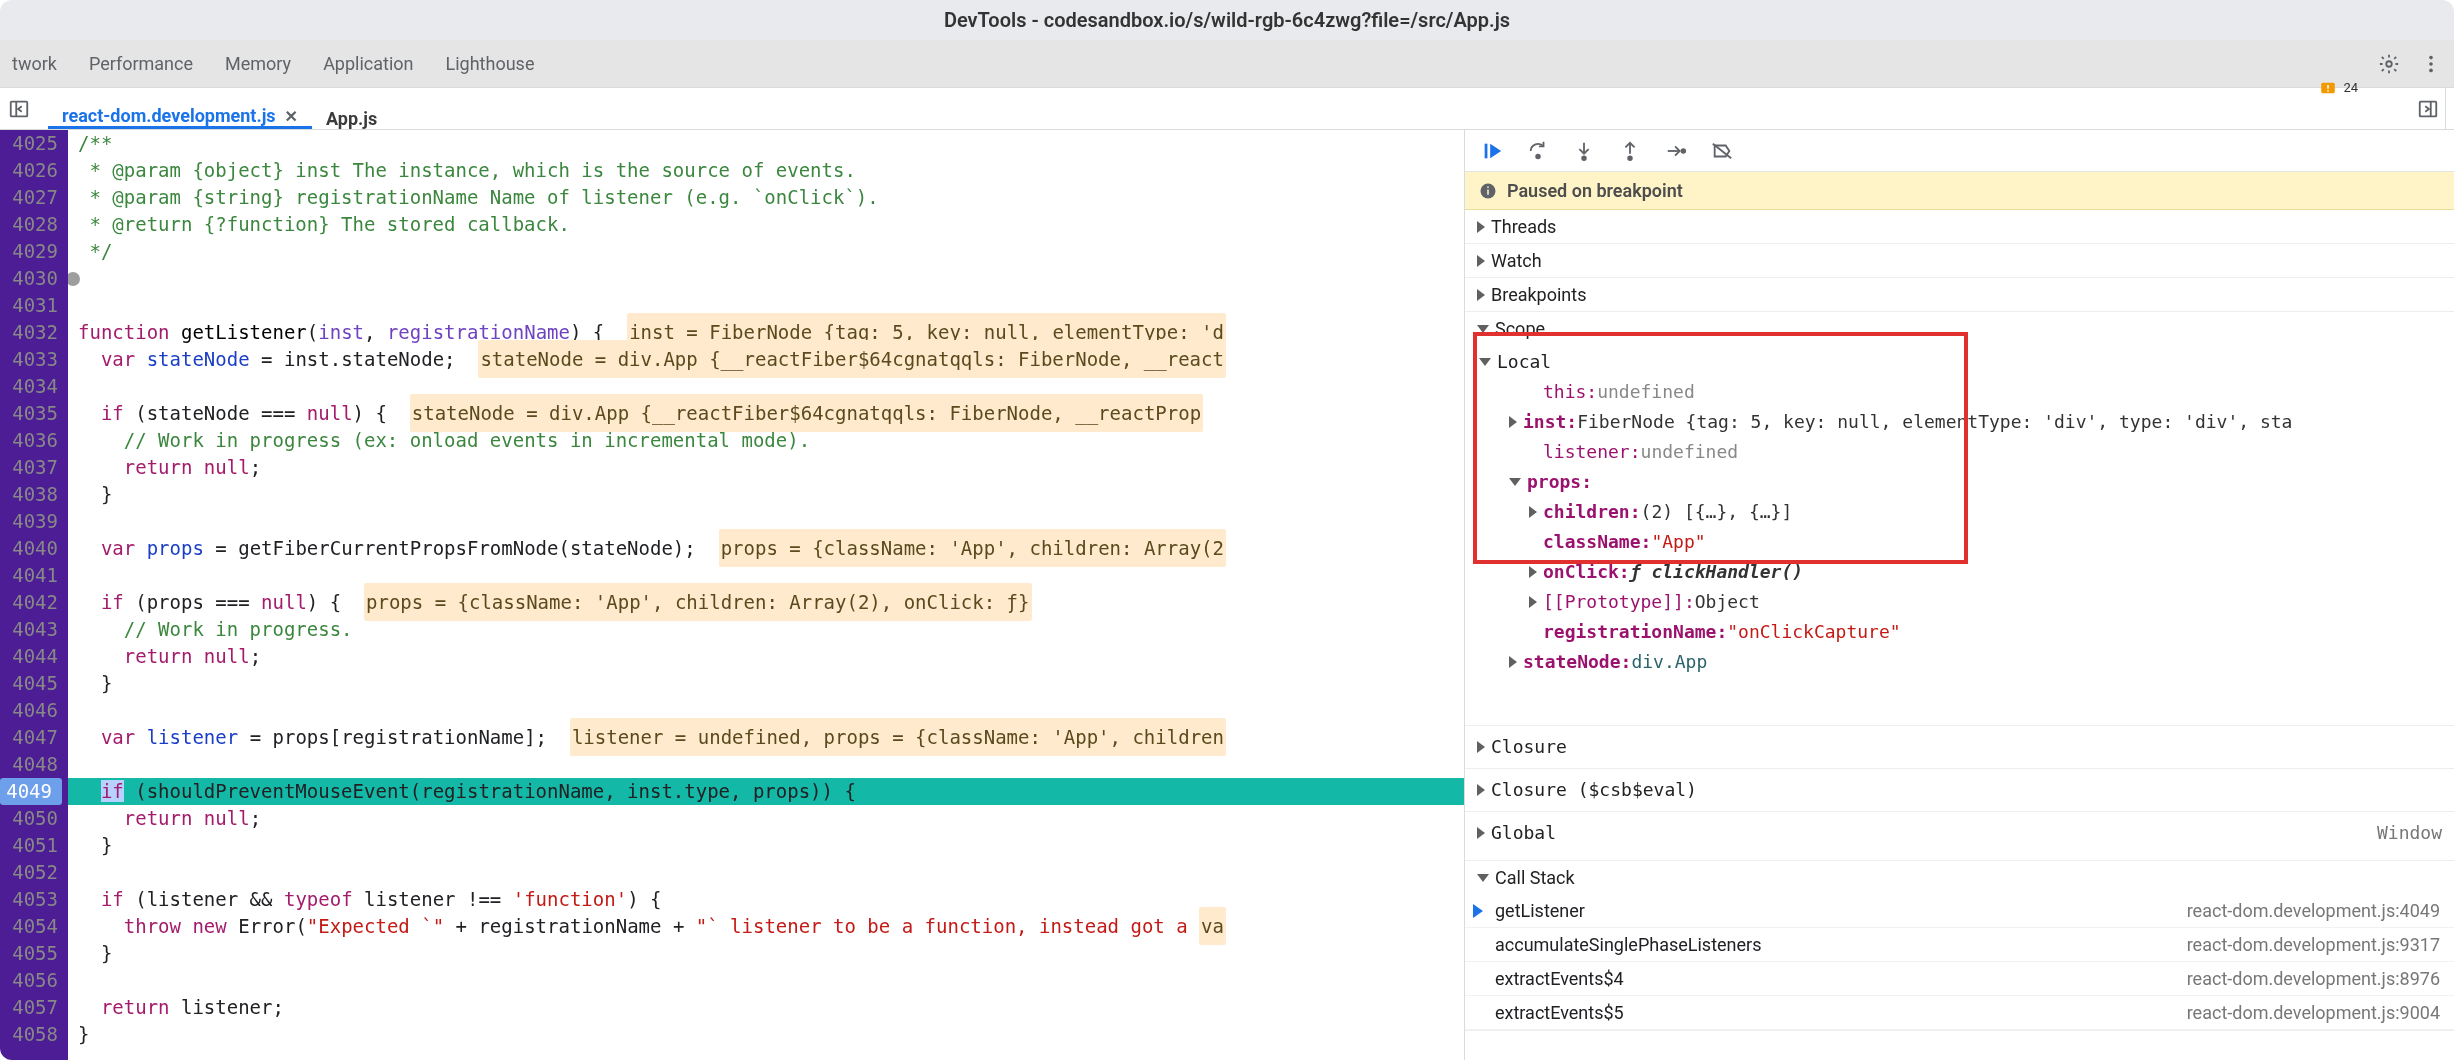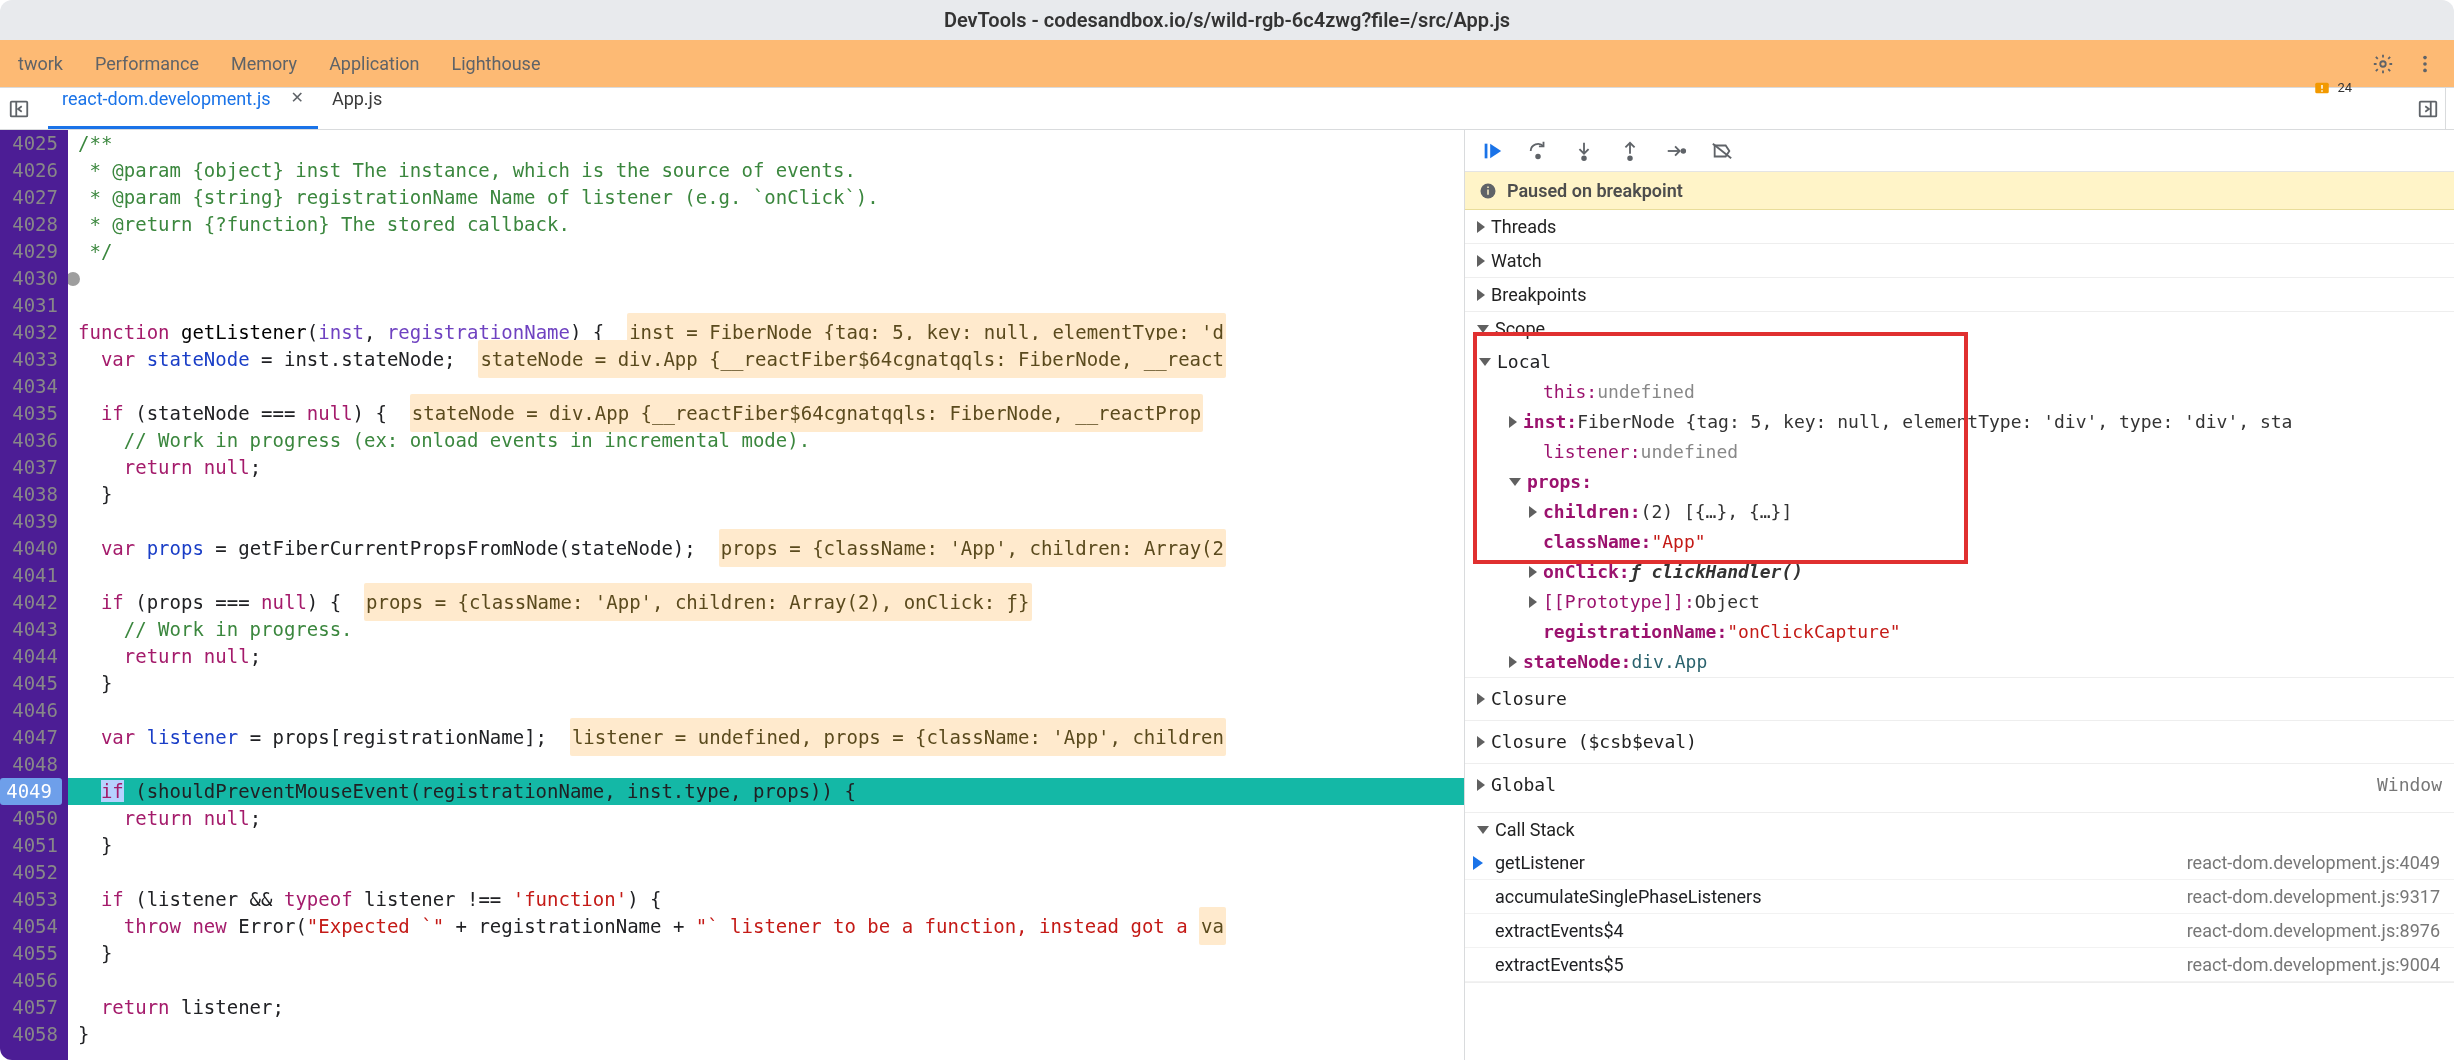--- a/index.html
+++ b/index.html
@@ -1,29 +1,29 @@
 <!DOCTYPE html>
 <html><head>
 <meta charset="utf-8">
 <style>
   * { box-sizing: border-box; margin: 0; padding: 0; }
   html, body { width: 100%; height: 100%; font-family: -apple-system, "Segoe UI", Roboto, Helvetica, Arial, sans-serif; font-size: 13px; color: #202124; background: #fff; }
   .window { width: 2454px; height: 1060px; display: flex; flex-direction: column; overflow: hidden; border-radius: 12px; background: #fff; }
   .titlebar { height: 40px; background: #e8eaed; display: flex; align-items: center; justify-content: center; font-size: 20px; font-weight: 600; color: #333; }
-  .toolbar { height: 48px; background: #fdba74; display: flex; align-items: center; padding: 0 18px; border-bottom: 1px solid #d9dbdd; }
+  .toolbar { height: 48px; background: #e5e5e5; display: flex; align-items: center; padding: 0 12px; border-bottom: 1px solid #d9dbdd; }
   .toolbar .tabs { display: flex; gap: 32px; flex: 1; }
   .toolbar .tab { font-size: 18px; color: #5f6368; cursor: pointer; }
   .toolbar .right { display: flex; align-items: center; gap: 20px; }
   .warn { display: flex; align-items: center; gap: 6px; color: #333; margin-top: 48px; }
   .warn-icon { width: 18px; height: 18px; }
   .gear-icon, .kebab-icon { width: 22px; height: 22px; color: #5f6368; }
 
   .filetabs { height: 42px; display: flex; align-items: center; border-bottom: 1px solid #d9dbdd; padding: 0 8px; }
   .nav-icon { width: 22px; height: 22px; color: #5f6368; margin-right: 18px; }
-  .filetab { display: flex; align-items: flex-start; gap: 20px; padding: 0 14px; height: 100%; font-size: 18px; color: #3b3b3b; cursor: pointer; }
+  .filetab { display: flex; align-items: flex-end; gap: 9px; padding: 0 14px; height: 100%; font-size: 18px; color: #3b3b3b; cursor: pointer; font-weight: bold; }
   .filetab.active { color: #1a73e8; border-bottom: 3px solid #1a73e8; }
   .close { font-size: 16px; color: #5f6368; }
   .spacer { flex: 1; }
   .snippet-icon { width: 22px; height: 22px; color: #5f6368; margin-right: 6px; }
   .divider-v { width: 1px; background: #d9dbdd; align-self: stretch; }
 
   .main { flex: 1; display: flex; min-height: 0; }
 
   
   .codewrap { display: flex; flex: 1; min-width: 0; font-family: Menlo, Consolas, monospace; font-size: 19px; line-height: 27px; position: relative; }
@@ -306,21 +306,21 @@
             <div class="sc-row ind2">
               <span style="width:14px;display:inline-block;"></span>
               <span class="sc-name strong">registrationName:</span> 
               <span class="sc-val str">"onClickCapture"</span>
             </div>
             <div class="sc-row ind1">
               <span class="tri right"></span>
               <span class="sc-name strong">stateNode:</span> 
               <span class="sc-val node">div.App</span>
             </div>
-            <div class="section-h" style="border-top: 1px solid rgb(238, 238, 238);">
+            <div class="section-h" style="border-top: 1px solid rgb(238, 238, 238); margin-top: 48px;">
               <span class="lhs">
                 <span class="tri right"></span>
                 <span>Closure</span>
               </span>
             </div>
             <div class="section-h" style="border-top: 1px solid rgb(238, 238, 238);">
               <span class="lhs">
                 <span class="tri right"></span>
                 <span>Closure ($csb$eval)</span>
               </span>

